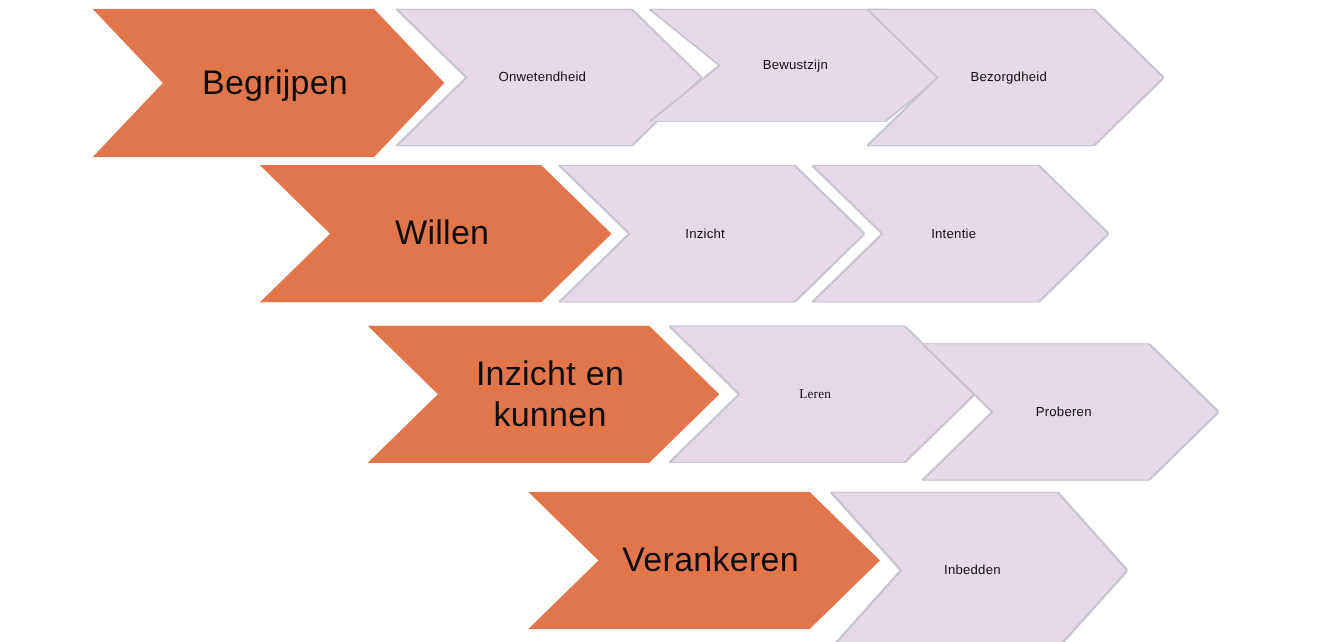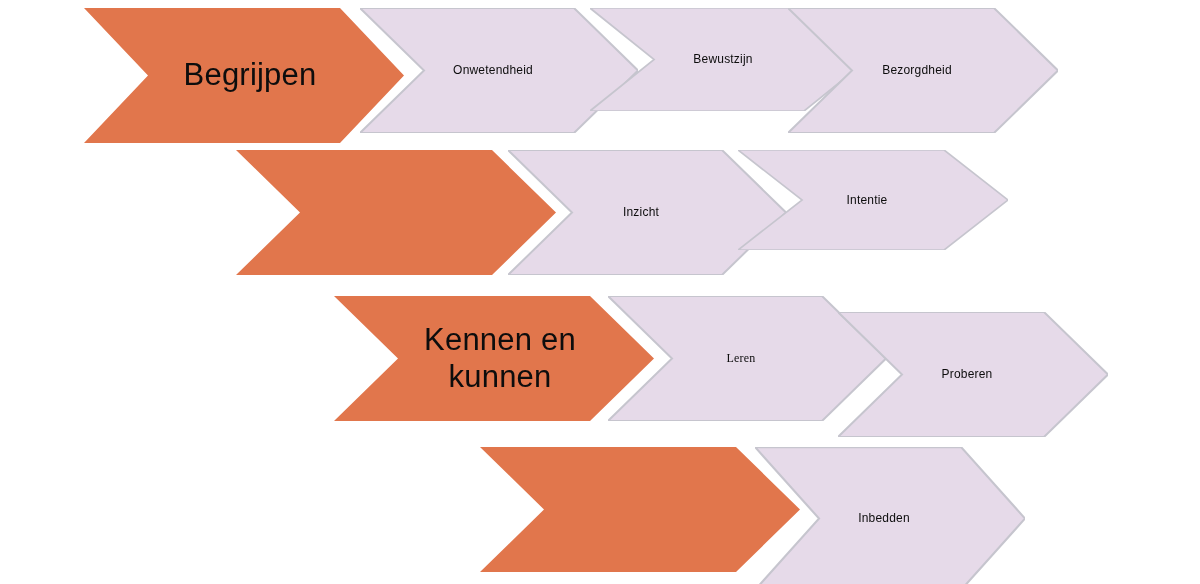--- a/index.html
+++ b/index.html
@@ -93,59 +93,61 @@
         <span class="chev-label">Begrijpen</span>
       </div>
     </div>
     <div class="row">
       <div class="chev secondary" style="left: 508px; top: 150px; width: 278px; height: 125px;">
         <svg viewBox="0 0 278 125" preserveAspectRatio="none">
           <polygon points="0,0 214,0 278,62.5 214,125 0,125 64,62.5" fill="#E6DAE9" stroke="#C6C5CE" stroke-width="2" stroke-linejoin="miter"></polygon>
         </svg>
         <span class="chev-label">Inzicht</span>
       </div>
-      <div class="chev secondary" style="left: 738px; top: 150px; width: 270px; height: 100px;">
+      <div class="chev secondary" style="left: 738px; top: 150px; width: 270px; height: 125px;">
         <svg viewBox="0 0 270 125" preserveAspectRatio="none">
           <polygon points="0,0 206,0 270,62.5 206,125 0,125 64,62.5" fill="#E6DAE9" stroke="#C6C5CE" stroke-width="2" stroke-linejoin="miter"></polygon>
         </svg>
         <span class="chev-label">Intentie</span>
       </div>
       <div class="chev primary" style="left: 236px; top: 150px; width: 320px; height: 125px;">
         <svg viewBox="0 0 320 125" preserveAspectRatio="none">
           <polygon points="0,0 256,0 320,62.5 256,125 0,125 64,62.5" fill="#E1764C"></polygon>
         </svg>
+        <span class="chev-label">Willen</span>
       </div>
     </div>
     <div class="row">
       <div class="chev secondary" style="left: 608px; top: 296px; width: 278px; height: 125px; font-family: Liberation Serif, serif;">
         <svg viewBox="0 0 278 125" preserveAspectRatio="none">
           <polygon points="0,0 214,0 278,62.5 214,125 0,125 64,62.5" fill="#E6DAE9" stroke="#C6C5CE" stroke-width="2" stroke-linejoin="miter"></polygon>
         </svg>
         <span class="chev-label">Leren</span>
       </div>
       <div class="chev secondary" style="left: 838px; top: 312px; width: 270px; height: 125px;">
         <svg viewBox="0 0 270 125" preserveAspectRatio="none">
           <polygon points="0,0 206,0 270,62.5 206,125 0,125 64,62.5" fill="#E6DAE9" stroke="#C6C5CE" stroke-width="2" stroke-linejoin="miter"></polygon>
         </svg>
         <span class="chev-label">Proberen</span>
       </div>
       <div class="chev primary" style="left: 334px; top: 296px; width: 320px; height: 125px;">
         <svg viewBox="0 0 320 125" preserveAspectRatio="none">
           <polygon points="0,0 256,0 320,62.5 256,125 0,125 64,62.5" fill="#E1764C"></polygon>
         </svg>
-        <span class="chev-label">Kennen en
+        <span class="chev-label">Inzicht en
 kunnen</span>
       </div>
     </div>
     <div class="row">
       <div class="chev secondary" style="left: 755px; top: 447px; width: 270px; height: 143px;">
         <svg viewBox="0 0 270 125" preserveAspectRatio="none">
           <polygon points="0,0 206,0 270,62.5 206,125 0,125 64,62.5" fill="#E6DAE9" stroke="#C6C5CE" stroke-width="2" stroke-linejoin="miter"></polygon>
         </svg>
         <span class="chev-label">Inbedden</span>
       </div>
       <div class="chev primary" style="left: 480px; top: 447px; width: 320px; height: 125px;">
         <svg viewBox="0 0 320 125" preserveAspectRatio="none">
           <polygon points="0,0 256,0 320,62.5 256,125 0,125 64,62.5" fill="#E1764C"></polygon>
         </svg>
+        <span class="chev-label">Verankeren</span>
       </div>
     </div>
   </div>
 
 </body></html>

